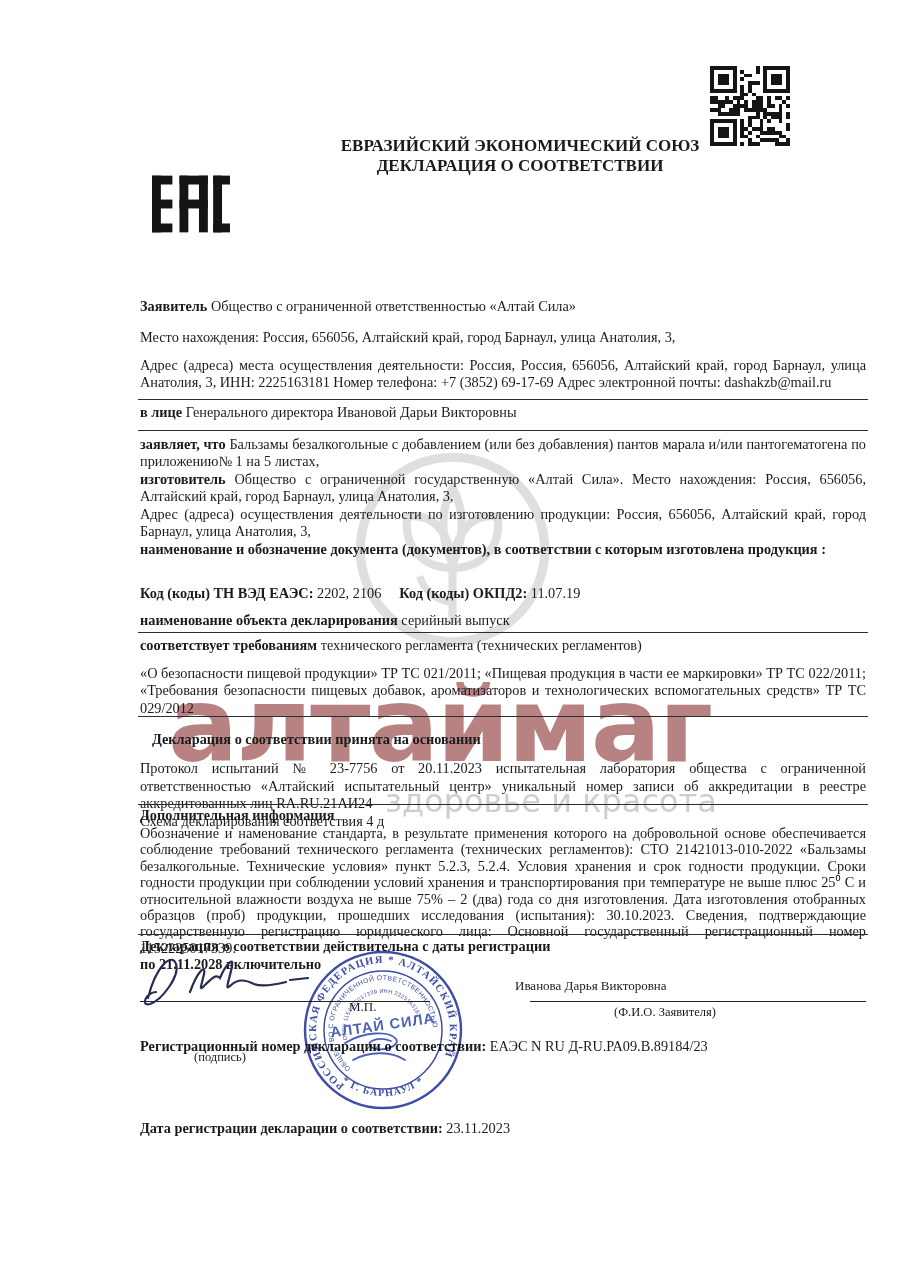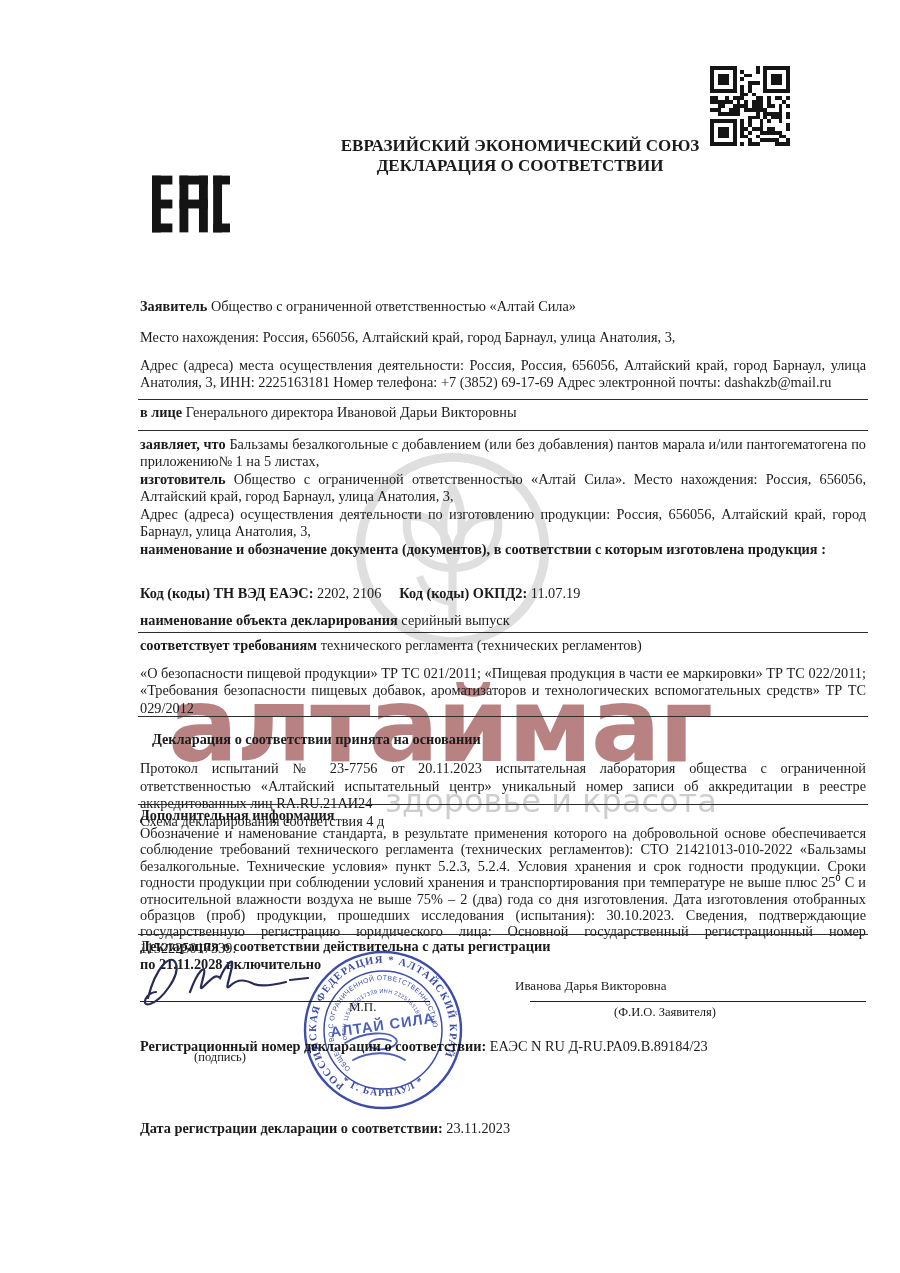--- a/index.html
+++ b/index.html
@@ -528,21 +528,21 @@
   <div class="t" style="top:357px">Адрес (адреса) места осуществления деятельности: Россия, Россия, 656056, Алтайский край, город Барнаул, улица Анатолия, 3, ИНН: 2225163181  Номер телефона: +7 (3852) 69-17-69  Адрес электронной почты: dashakzb@mail.ru</div>
 
   <div class="rule" style="top:399px"></div>
 
   <div class="t" style="top:404px"><span class="b">в лице </span><span>Генерального директора Ивановой Дарьи Викторовны</span></div>
 
   <div class="rule" style="top:430px"></div>
 
   <div class="t" style="top:436px">
     <p style="margin:0"><span class="b">заявляет, что </span><span>Бальзамы безалкогольные с добавлением (или без добавления) пантов марала и/или пантогематогена по приложению№ 1 на  5 листах,</span></p>
-    <p style="margin:0"><span class="b">изготовитель </span><span>Общество с ограниченной ответственностью «Алтай Сила». Место нахождения: Россия, 656056, Алтайский край, город Барнаул, улица Анатолия, 3,</span></p>
+    <p style="margin:0"><span class="b">изготовитель </span><span>Общество с ограниченной государственную «Алтай Сила». Место нахождения: Россия, 656056, Алтайский край, город Барнаул, улица Анатолия, 3,</span></p>
     <p style="margin:0">Адрес (адреса) осуществления деятельности по изготовлению продукции: Россия, 656056, Алтайский край, город Барнаул, улица Анатолия, 3,</p>
   </div>
 
   <div class="t b" style="top:541px">наименование и обозначение документа (документов), в соответствии с которым изготовлена продукция :</div>
 
   <div class="t" style="top:585px"><span class="b">Код (коды) ТН ВЭД ЕАЭС: </span><span>2202, 2106</span><span class="gap"></span><span class="b">Код (коды) ОКПД2: </span><span>11.07.19</span></div>
 
   <div class="t" style="top:612px"><span class="b">наименование объекта декларирования </span><span>серийный выпуск</span></div>
 
   <div class="rule" style="top:632px"></div>

